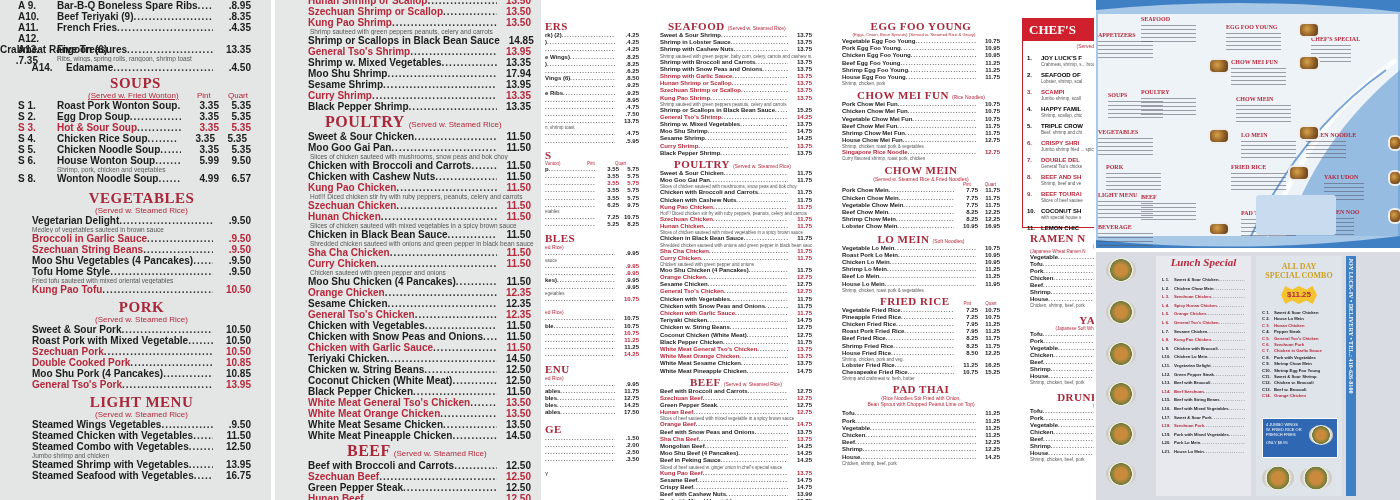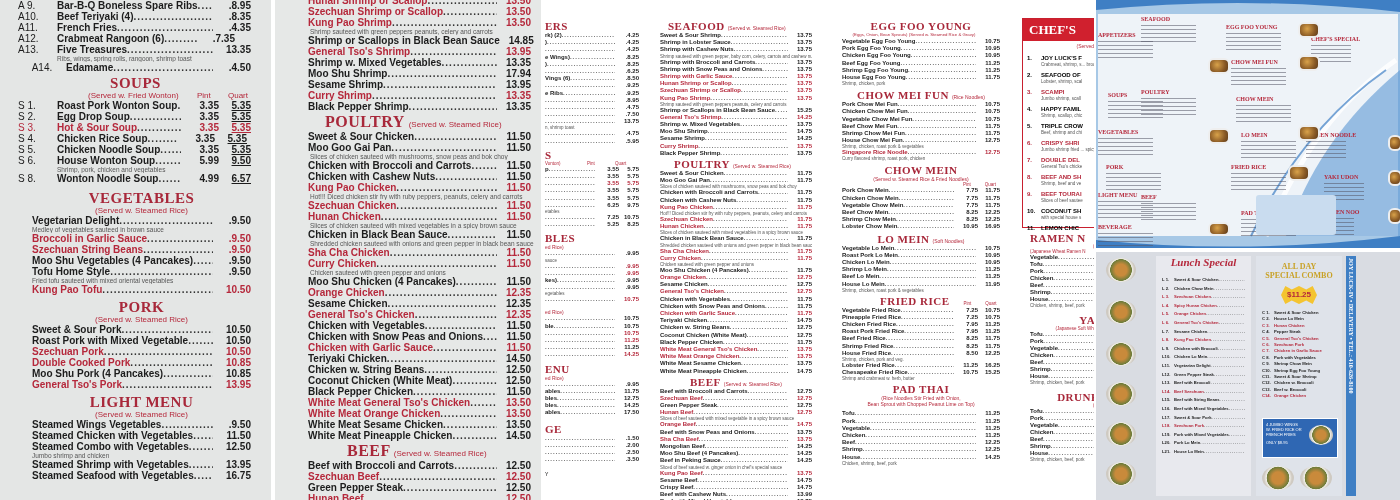--- a/index.html
+++ b/index.html
@@ -21,26 +21,26 @@
     .row .code { flex: none; }
     .row .name { flex: none; }
     .row .dots { flex: 1 1 auto; overflow: hidden; color: #333; letter-spacing: 1px; }
     .row .dots::before { content: "........................................................................................................................"; }
     .row .price { flex: none; text-align: right; }
     .row.hot { color: #b5283b; }
     .desc { color: #555; white-space: nowrap; overflow: hidden; }
 
     
     .p1 .row { font-size: 10px; height: 11px; line-height: 11px; }
-    .p1 .code { width: 36px; padding-left: 18px; font-weight: normal; }
+    .p1 .code { width: 36px; padding-left: 18px; font-weight: bold; }
     .p1 .desc { font-size: 6.5px; height: 7px; line-height: 7px; padding-left: 57px; }
     .p1 .hdr { font-size: 15px; line-height: 16px; }
     .p1 .sub { font-size: 8px; line-height: 9px; }
     .p1 .price { width: 38px; }
-    .p1 .price2 { width: 36px; text-align: right; flex: none; text-decoration: underline; }
+    .p1 .price2 { width: 36px; text-align: right; flex: none; }
 
     .p2 .row { font-size: 10px; height: 11px; line-height: 11px; padding-left: 33px; padding-right: 10px; }
     .p2 .desc { font-size: 6.5px; height: 7px; line-height: 7px; padding-left: 35px; }
     .p2 .hdr { font-size: 16px; line-height: 18px; }
     .p2 .price { width: 34px; }
 
     .tiny .row { font-size: 6px; height: 7.2px; line-height: 7.2px; }
     .tiny .desc { font-size: 4.5px; height: 5px; line-height: 5px; }
     .tiny .hdr { font-size: 11px; line-height: 12px; }
     .tiny .sub { font-size: 5px; line-height: 6px; }
@@ -61,31 +61,31 @@
 <div class="panel p1" style="padding-top:0;">
   <div id="p1-app">
       <div class="row" style="padding-right: 20px;">
         <span class="code" style="width: 57px;">A 9.</span>
         <span class="name">Bar-B-Q Boneless Spare Ribs</span>
         <span class="dots"></span>
         <span class="price">.8.95</span>
       </div>
       <div class="row" style="padding-right: 20px;">
         <span class="code" style="width: 57px;">A10.</span>
-        <span class="name">Beef Teriyaki (4)</span>
+        <span class="name">Beef Teriyaki (9)</span>
         <span class="dots"></span>
         <span class="price">.8.35</span>
       </div>
       <div class="row" style="padding-right: 20px;">
         <span class="code" style="width: 57px;">A11.</span>
         <span class="name">French Fries</span>
         <span class="dots"></span>
         <span class="price">.4.35</span>
       </div>
-      <div class="row" style="padding-right: 36px;">
+      <div class="row" style="padding-right: 36px; flex-direction: column;">
         <span class="code" style="width: 57px;">A12.</span>
         <span class="name">Crabmeat Rangoon (6)</span>
         <span class="dots"></span>
         <span class="price">.7.35</span>
       </div>
       <div class="row" style="padding-right: 20px;">
         <span class="code" style="width: 57px;">A13.</span>
         <span class="name">Five Treasures</span>
         <span class="dots"></span>
         <span class="price">13.35</span>
@@ -93,21 +93,21 @@
       <div class="desc">Ribs, wings, spring rolls, rangoon, shrimp toast</div>
       <div class="row" style="padding-right: 20px;">
         <span class="code" style="width: 66px; text-align: center;">A14.</span>
         <span class="name">Edamame</span>
         <span class="dots"></span>
         <span class="price">.4.50</span>
       </div>
     </div>
   <div style="margin-top:2px;">
     <div class="hdr">SOUPS</div>
-    <div style="display:flex; font-size:8px; color:#b5283b; line-height:9px;">
+    <div style="display:flex; font-size:8px; color:#b5283b; line-height:9px;text-decoration:underline;">
       <span style="padding-left:88px; width:198px;">(Served w. Fried Wonton)</span>
       <span style="position:absolute; left:197px;">Pint</span>
       <span style="position:absolute; left:228px;">Quart</span>
     </div>
     <div id="p1-soups">
         <div class="row" style="padding-right: 20px;">
           <span class="code" style="width: 57px;">S 1.</span>
           <span class="name">Roast Pork Wonton Soup</span>
           <span class="dots"></span>
           <span class="price">3.35</span>

